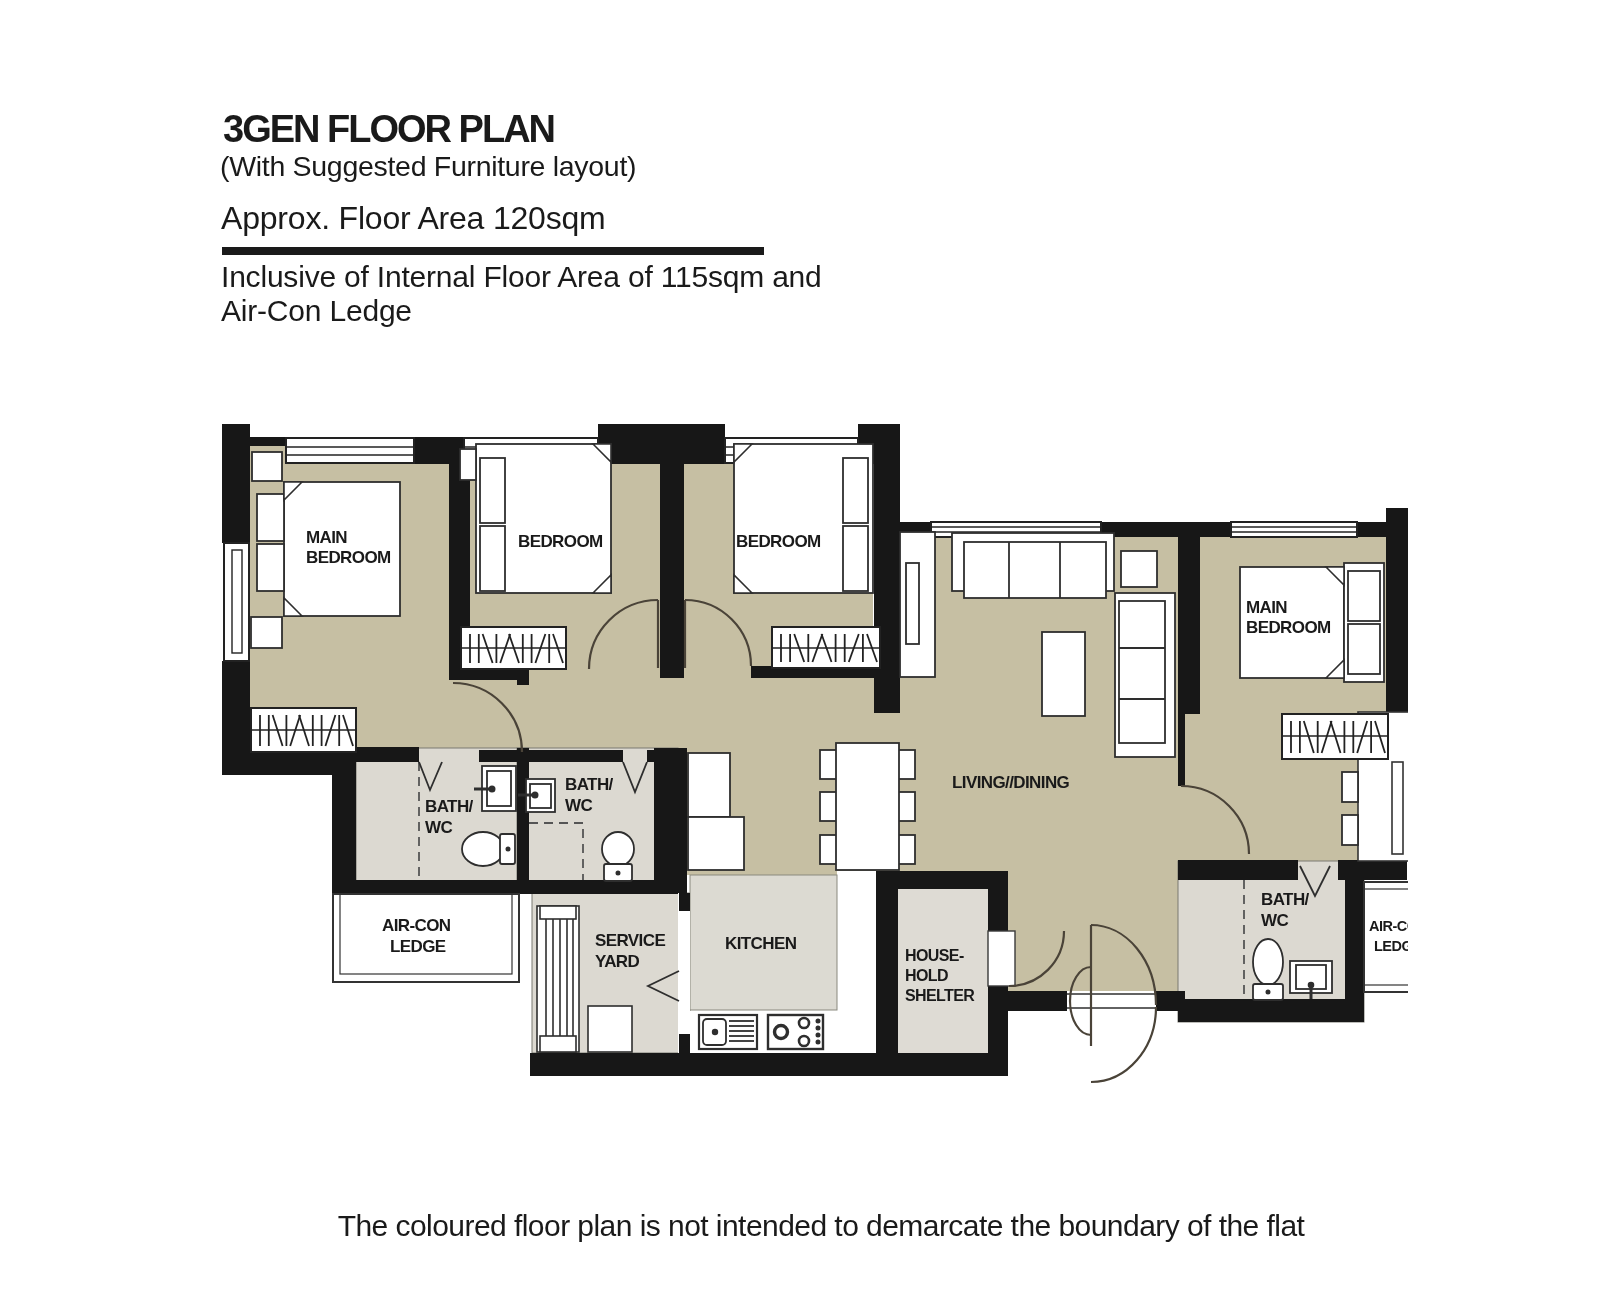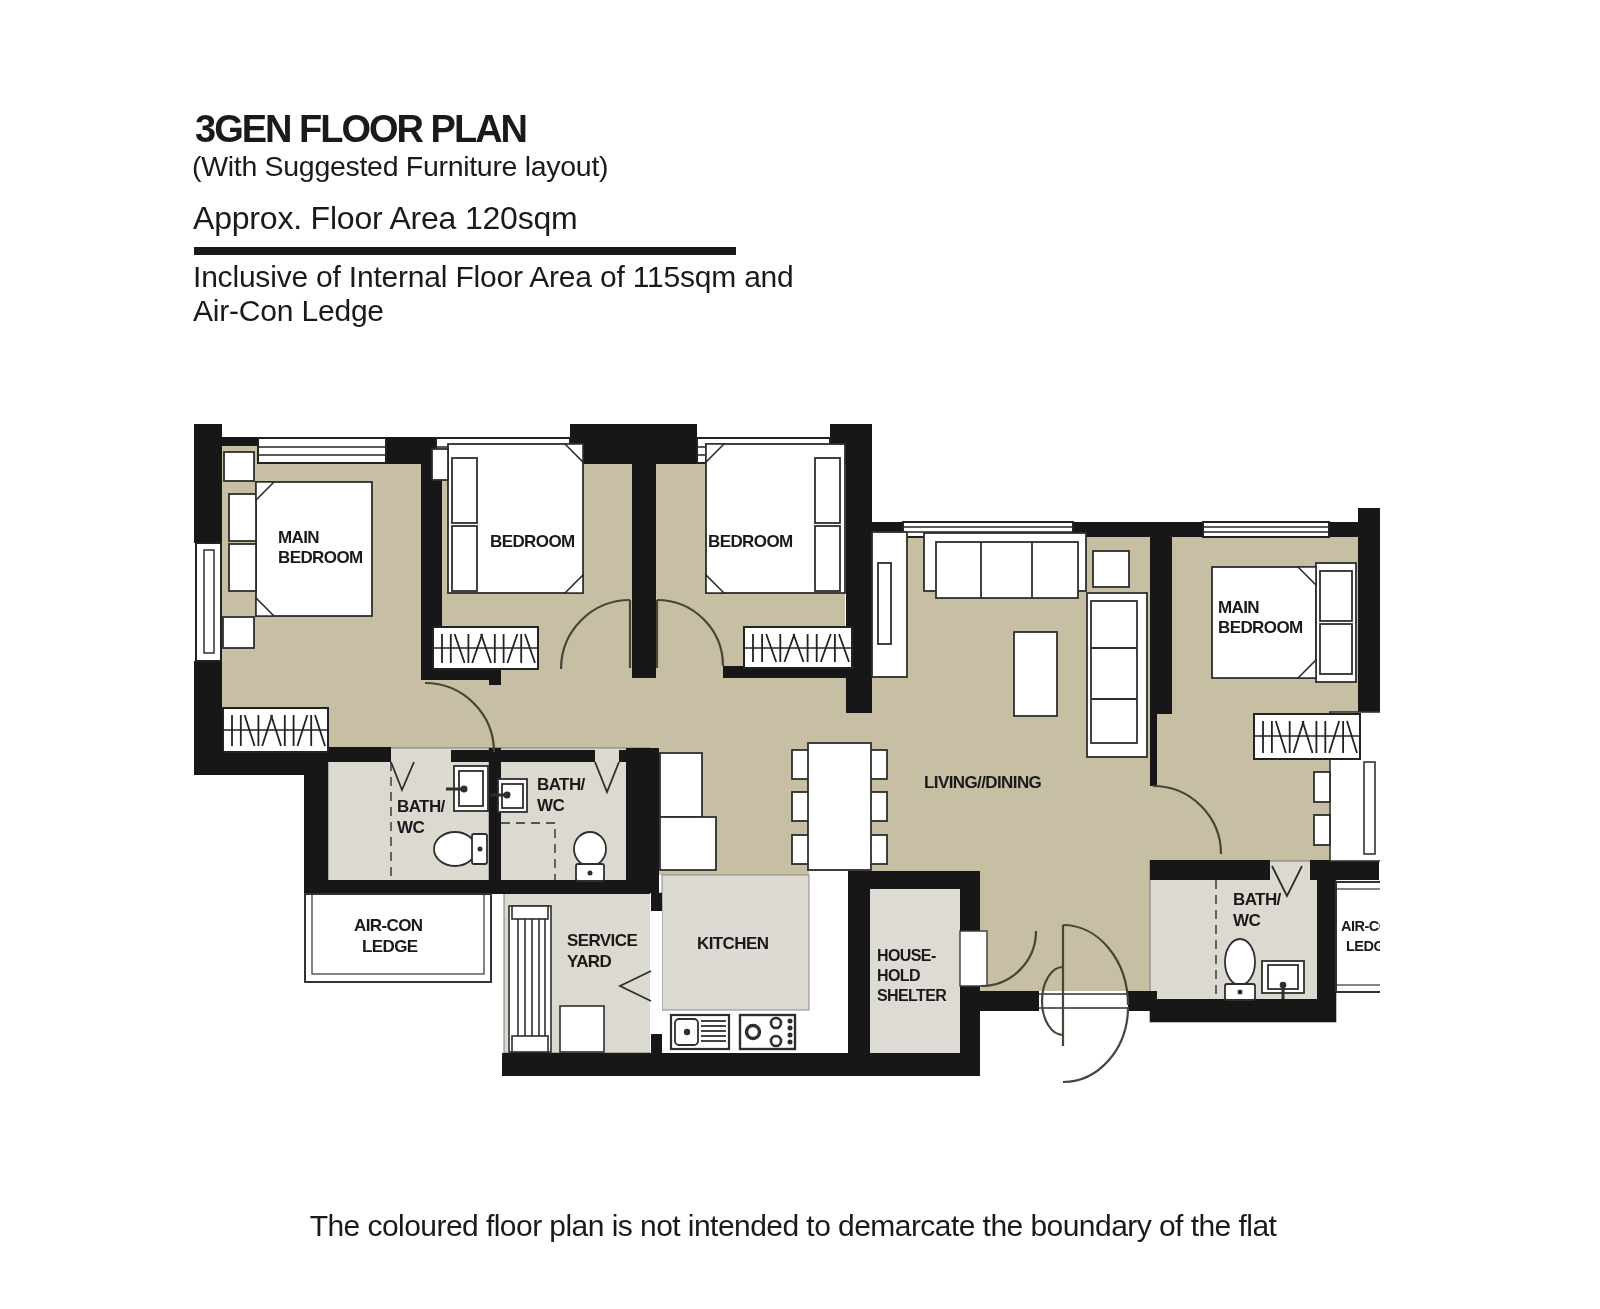--- a/index.html
+++ b/index.html
@@ -1,17 +1,17 @@
 <!DOCTYPE html>
 <html><head>
 <meta charset="utf-8">
 <style>
   html,body{margin:0;padding:0;background:#ffffff;}
   .page{position:relative;width:1380px;height:1309px;background:#ffffff;overflow:hidden;
-        font-family:"Liberation Sans", sans-serif;}
+        font-family:"Liberation Sans", sans-serif;padding-left:28px;}
   svg text{font-family:"Liberation Sans", sans-serif;}
 </style>
 </head>
 <body>
 <div class="page">
 <svg width="1600" height="1309" viewBox="0 0 1600 1309">
 
   <rect x="0" y="0" width="1600" height="1309" fill="#ffffff"></rect>
 
   <g fill="#1a1a1a">

